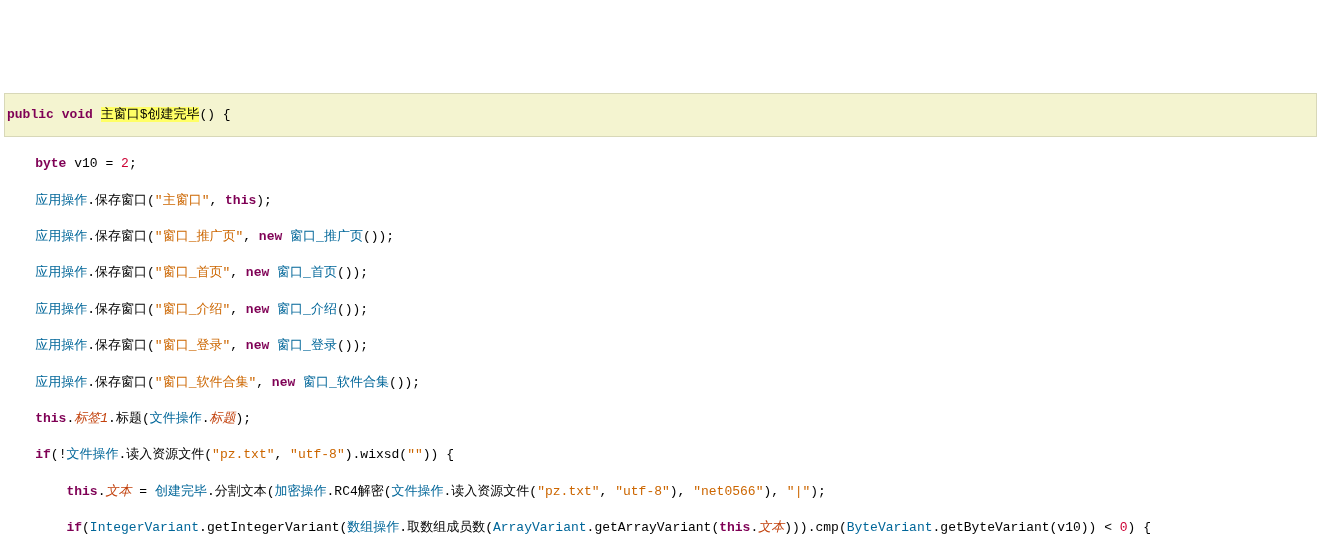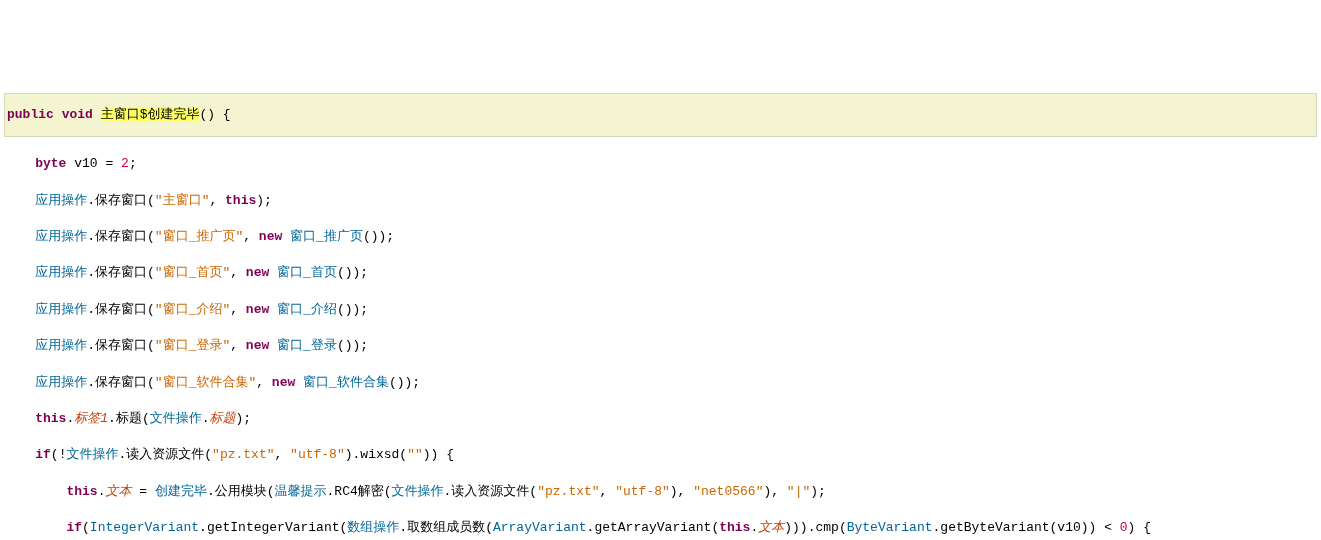--- a/index.html
+++ b/index.html
@@ -40,21 +40,21 @@
 <span class="line1"><span class="kw">public</span> <span class="kw">void</span> <span class="mn">主窗口$创建完毕</span>() {</span>
 <span class="line">    <span class="kw">byte</span> <span>v10</span> <span>=</span> <span class="num">2</span>;</span>
 <span class="line">    <span class="cls">应用操作</span>.<span>保存窗口</span>(<span class="str">"主窗口"</span>, <span class="kw">this</span>);</span>
 <span class="line">    <span class="cls">应用操作</span>.<span>保存窗口</span>(<span class="str">"窗口_推广页"</span>, <span class="kw">new</span> <span class="cls">窗口_推广页</span>());</span>
 <span class="line">    <span class="cls">应用操作</span>.<span>保存窗口</span>(<span class="str">"窗口_首页"</span>, <span class="kw">new</span> <span class="cls">窗口_首页</span>());</span>
 <span class="line">    <span class="cls">应用操作</span>.<span>保存窗口</span>(<span class="str">"窗口_介绍"</span>, <span class="kw">new</span> <span class="cls">窗口_介绍</span>());</span>
 <span class="line">    <span class="cls">应用操作</span>.<span>保存窗口</span>(<span class="str">"窗口_登录"</span>, <span class="kw">new</span> <span class="cls">窗口_登录</span>());</span>
 <span class="line">    <span class="cls">应用操作</span>.<span>保存窗口</span>(<span class="str">"窗口_软件合集"</span>, <span class="kw">new</span> <span class="cls">窗口_软件合集</span>());</span>
 <span class="line">    <span class="kw">this</span>.<span class="it">标签1</span>.<span>标题</span>(<span class="cls">文件操作</span>.<span class="it">标题</span>);</span>
 <span class="line">    <span class="kw">if</span>(<span>!</span><span class="cls">文件操作</span>.<span>读入资源文件</span>(<span class="str">"pz.txt"</span>, <span class="str">"utf-8"</span>).<span>wixsd</span>(<span class="str">""</span>)) {</span>
-<span class="line">        <span class="kw">this</span>.<span class="it">文本</span> <span>=</span> <span class="cls">创建完毕</span>.<span>公用模块</span>(<span class="cls">温馨提示</span>.<span>RC4解密</span>(<span class="cls">文件操作</span>.<span>读入资源文件</span>(<span class="str">"pz.txt"</span>, <span class="str">"utf-8"</span>), <span class="str">"net0566"</span>), <span class="str">"|"</span>);</span>
+<span class="line">        <span class="kw">this</span>.<span class="it">文本</span> <span>=</span> <span class="cls">创建完毕</span>.<span>分割文本</span>(<span class="cls">加密操作</span>.<span>RC4解密</span>(<span class="cls">文件操作</span>.<span>读入资源文件</span>(<span class="str">"pz.txt"</span>, <span class="str">"utf-8"</span>), <span class="str">"net0566"</span>), <span class="str">"|"</span>);</span>
 <span class="line">        <span class="kw">if</span>(<span class="cls">IntegerVariant</span>.<span>getIntegerVariant</span>(<span class="cls">数组操作</span>.<span>取数组成员数</span>(<span class="cls">ArrayVariant</span>.<span>getArrayVariant</span>(<span class="kw">this</span>.<span class="it">文本</span>))).<span>cmp</span>(<span class="cls">ByteVariant</span>.<span>getByteVariant</span>(<span>v10</span>)) <span>&lt;</span> <span class="num">0</span>) {</span>
 <span class="line">            <span class="cls">对话框类</span>.<span>信息框</span>(<span class="str">"温馨提示"</span>, <span class="strb">"您现在使用的APP可能是盗版APP,正版APP地址：\nhttp://www.wixsd.com,新时代工作室版权所有"</span>, <span class="str">"确定"</span>);</span>
 
 
 
 
 
 
 
 

